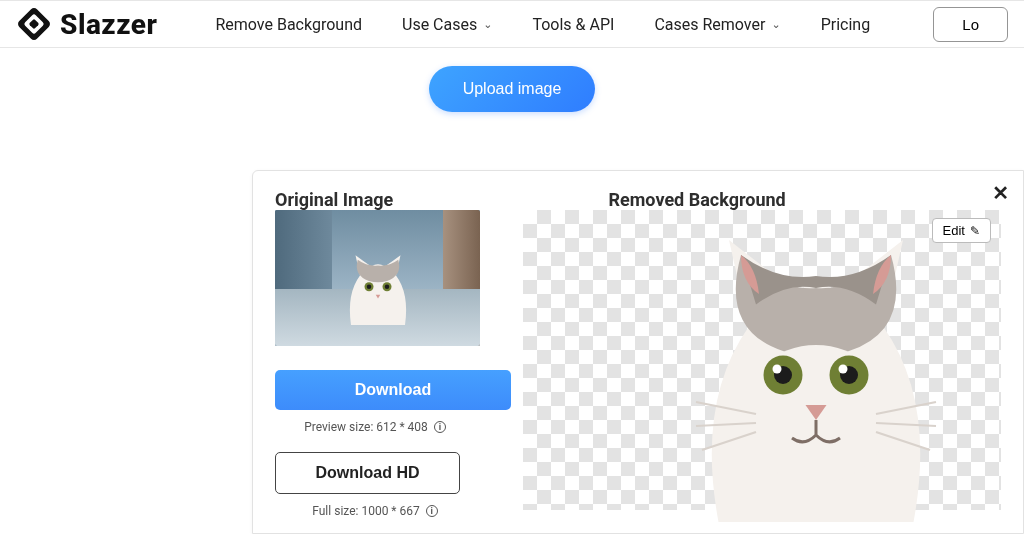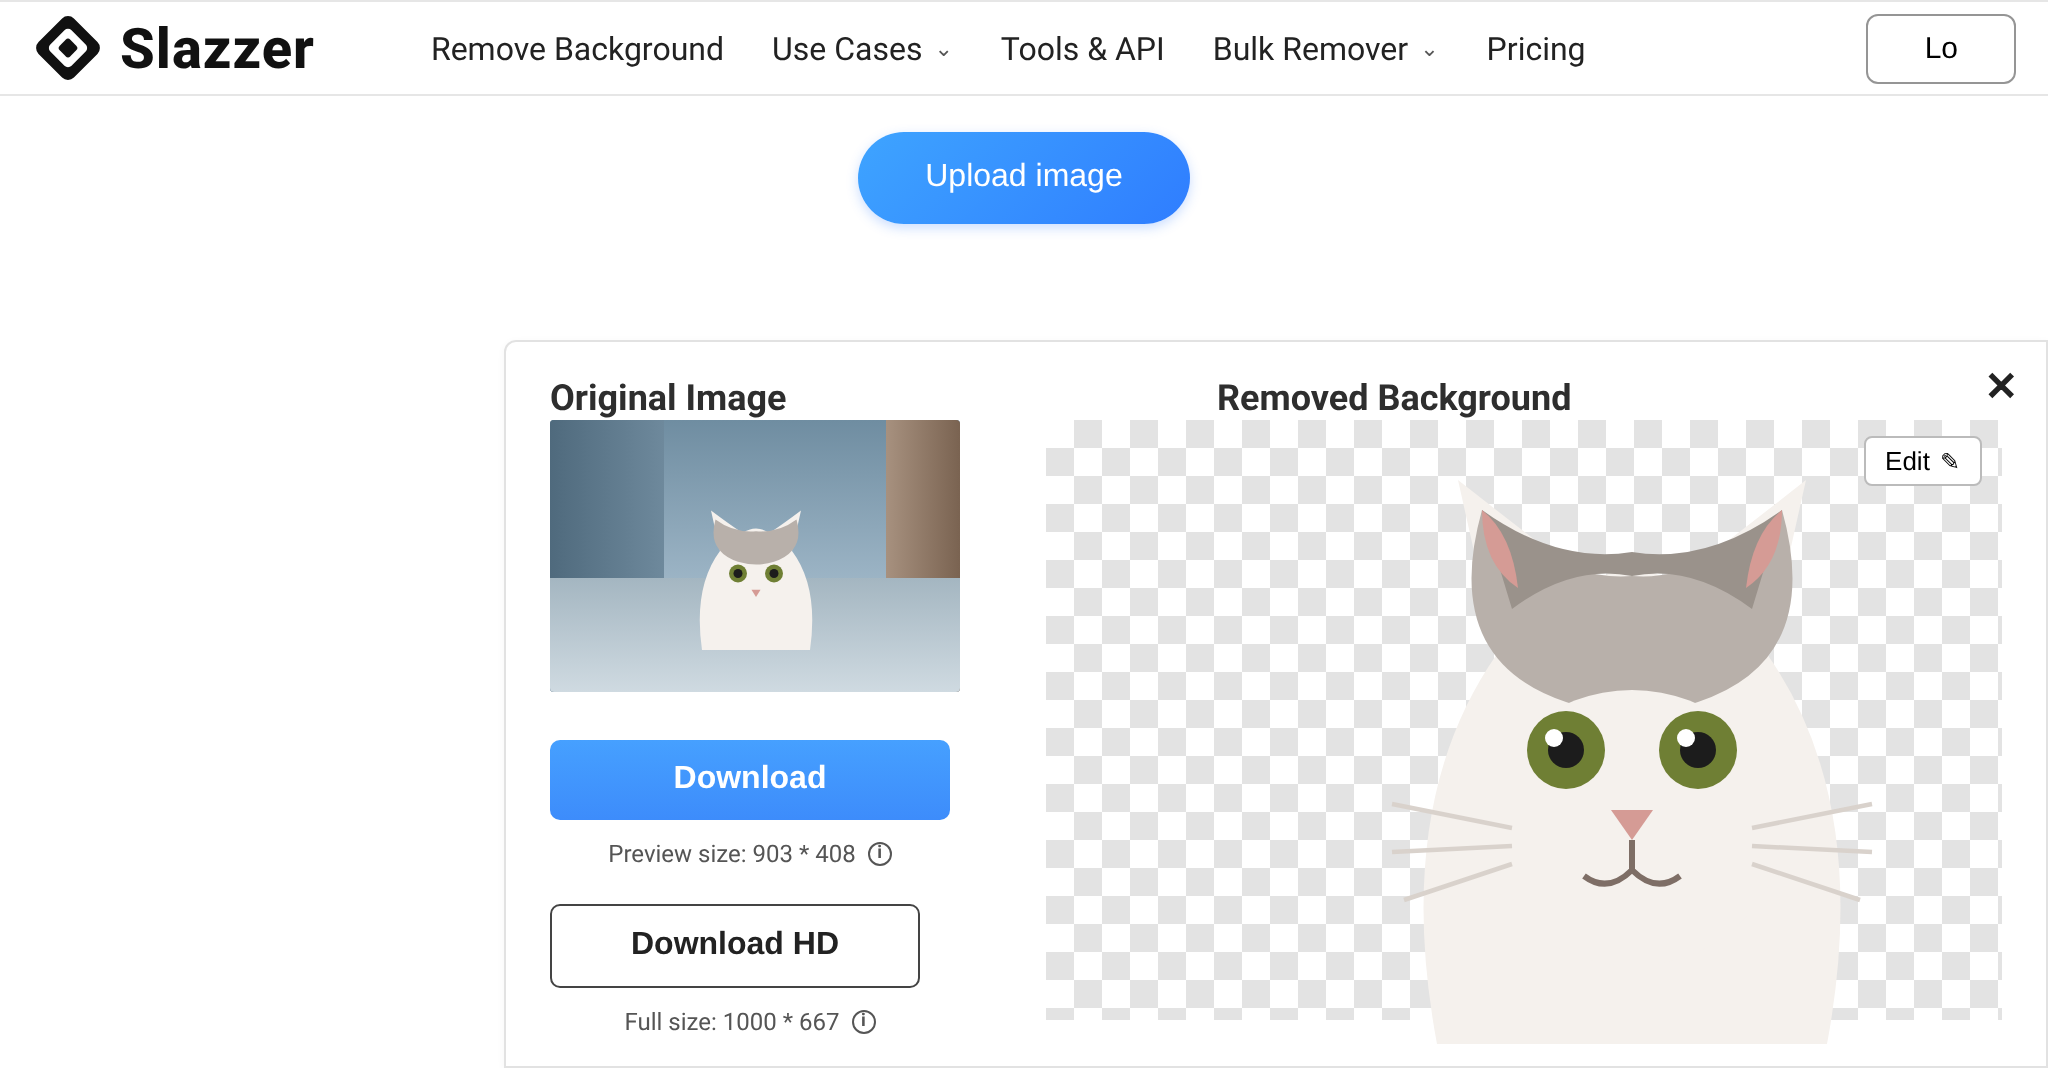--- a/index.html
+++ b/index.html
@@ -34,21 +34,21 @@
     }
     .logo-text {
       font-size: 28px;
       font-weight: 800;
       letter-spacing: 0.5px;
       color: #111;
     }
     .nav {
       display: flex;
       align-items: flex-start;
-      gap: 24px;
+      gap: 40px;
       flex: 1;
       padding-left: 20px;
     }
     .nav-item {
       font-size: 16px;
       color: #222;
       cursor: pointer;
       display:flex; align-items:center; gap:6px;
     }
     .chev {
@@ -140,21 +140,21 @@
     .drape-l { position:absolute; left:0; top:0; width:28%; height:100%; background:linear-gradient(90deg,#4f6a7d,#6e899c);}
     .drape-r { position:absolute; right:0; top:0; width:18%; height:100%; background:linear-gradient(90deg,#a7917f,#7a6351);}
     .couch { position:absolute; left:0; bottom:0; right:0; height:42%; background:linear-gradient(180deg,#a4b6c1,#cfdae1);}
     .kitten-small {
       position:absolute; left:50%; top:34px; transform:translateX(-50%);
       width:90px;
     }
 
     .btn-download {
       margin-top: 24px;
-      width: 200px;
+      width: 236px;
       background: linear-gradient(180deg,#46a0ff,#3d8cfb);
       color:#fff;
       border:none;
       border-radius: 5px;
       padding: 11px 0;
       font-size: 16px;
       font-weight:600;
       cursor:pointer;
     }
     .size-note {
@@ -246,21 +246,21 @@
       <span>Remove Background</span>
     </div>
     <div class="nav-item">
       <span>Use Cases</span>
       <span class="chev">⌄</span>
     </div>
     <div class="nav-item">
       <span>Tools &amp; API</span>
     </div>
     <div class="nav-item">
-      <span>Bulk Remover</span>
+      <span>Cases Remover</span>
       <span class="chev">⌄</span>
     </div>
     <div class="nav-item">
       <span>Pricing</span>
     </div>
   </nav>
   <button class="login-btn">Lo</button>
 </header>
 
 <div class="upload-bar">
@@ -289,21 +289,21 @@
           <circle class="eye" cx="80" cy="95" r="10"></circle>
             <circle class="eye-dark" cx="80" cy="95" r="5"></circle>
           <circle class="eye" cx="120" cy="95" r="10"></circle>
             <circle class="eye-dark" cx="120" cy="95" r="5"></circle>
           <path class="pink" d="M95 113 L105 113 L100 121 Z"></path>
         </svg>
       </div>
 
       <button class="btn-download">Download</button>
       <div class="size-note">
-        <span>Preview size: 903 * 408</span>
+        <span>Preview size: 612 * 408</span>
         <span class="info-icon">i</span>
       </div>
 
       <button class="btn-download-hd">Download HD</button>
       <div class="size-note">
         <span>Full size: 1000 * 667</span>
         <span class="info-icon">i</span>
       </div>
     </div>
 

